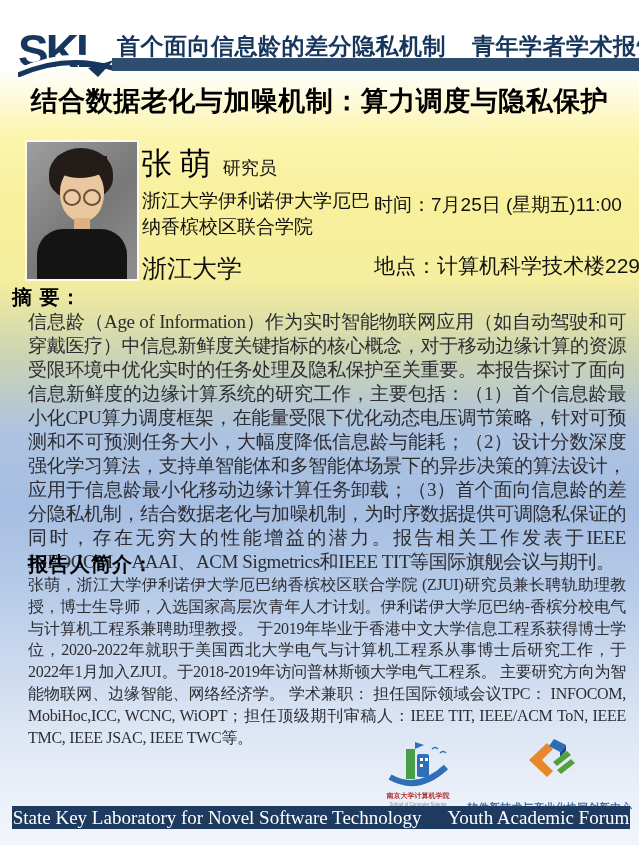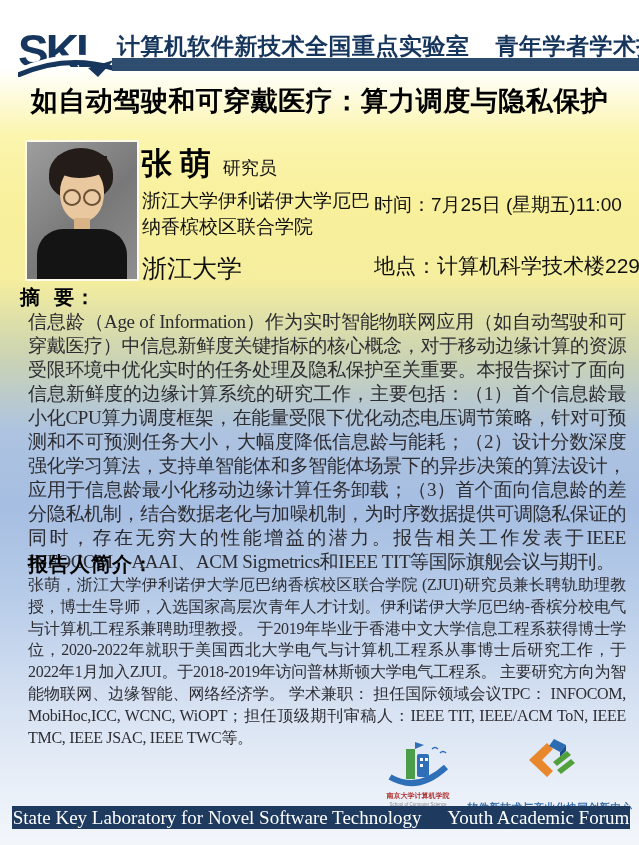--- a/index.html
+++ b/index.html
@@ -31,29 +31,29 @@
   .photo .fringe{position:absolute;left:30px;top:14px;width:50px;height:22px;
     background:#241c18;border-radius:0 0 55% 45%;}
   .photo .glasses{position:absolute;left:36px;top:47px;width:38px;height:15px;}
   .photo .glasses:before,.photo .glasses:after{content:"";position:absolute;top:0;
     width:14px;height:13px;border:2px solid #6b5134;border-radius:50%;background:rgba(255,255,255,0.08);}
   .photo .glasses:before{left:0;} .photo .glasses:after{right:0;}
   .photo .neck{position:absolute;left:47px;top:76px;width:16px;height:14px;background:#d9b286;}
   .photo .body{position:absolute;left:10px;top:87px;width:90px;height:52px;
     background:#141414;border-radius:26px 26px 0 0;}
   .speaker-name-row{left:141px;top:143px;display:flex;align-items:baseline;gap:12px;}
-  .speaker-name{font-family:"Liberation Serif",serif;font-size:31px;font-weight:bold;color:#000;}
+  .speaker-name{font-family:"Liberation Serif",serif;font-size:31px;font-weight:normal;color:#000;}
   .speaker-title{font-size:18px;color:#111;}
   .speaker-affiliation{left:142px;top:188px;width:238px;font-size:19px;line-height:26px;color:#111;}
   .speaker-university{left:142px;top:252px;font-size:25px;color:#111;}
   .talk-time{left:374px;top:192px;font-size:19px;color:#111;white-space:nowrap;}
   .talk-location{left:374px;top:252px;font-size:21px;color:#111;white-space:nowrap;text-align:right;}
   
   .sec-heading{font-size:20px;font-weight:bold;color:#000;letter-spacing:1px;}
-  .abstract-heading{left:20px;top:284px;font-family:Liberation Mono, monospace;}
+  .abstract-heading{left:12px;top:284px;}
   .abstract-body{left:28px;top:310px;width:598px;
     font-family:"Liberation Serif",serif;font-size:19px;line-height:24px;
     letter-spacing:-0.4px;text-align:justify;color:#2d2d32;}
   .bio-heading{left:28px;top:551px;}
   .bio-body{left:28px;top:574px;width:598px;
     font-family:"Liberation Serif",serif;font-size:16px;line-height:21.8px;
     letter-spacing:-0.3px;text-align:justify;color:#2d2d32;}
   
   .nju-logo{left:366px;top:741px;width:104px;text-align:center;}
   .nju-logo svg{display:block;margin:0 auto;}
@@ -75,26 +75,26 @@
 
   <div class="abs skl-logo">
     <svg width="96" height="50" viewBox="0 0 96 50">
       <text x="0" y="40" font-family="Liberation Sans, sans-serif" font-size="46" font-weight="bold" fill="#17365D" letter-spacing="-3">SKL</text>
       <path d="M-2,47 Q 48,22 98,38" stroke="#ffffff" stroke-width="8" fill="none"></path>
       <path d="M-2,49 Q 48,26 98,42" stroke="#17365D" stroke-width="5" fill="none"></path>
       <polygon points="70,41 96,33 80,50" fill="#17365D"></polygon>
     </svg>
   </div>
   <div class="abs header-text">
-    <span>计算机软件新技术全国重点实验室</span>
+    <span>首个面向信息龄的差分隐私机制</span>
     <span>青年学者学术报告</span>
   </div>
   <div class="abs divider-bar"></div>
 
-  <div class="abs talk-title">如自动驾驶和可穿戴医疗：算力调度与隐私保护</div>
+  <div class="abs talk-title">结合数据老化与加噪机制：算力调度与隐私保护</div>
 
   <div class="abs photo">
     <div class="hair"></div>
     <div class="face"></div>
     <div class="fringe"></div>
     <div class="glasses"></div>
     <div class="neck"></div>
     <div class="body"></div>
   </div>
   <div class="abs speaker-name-row">

